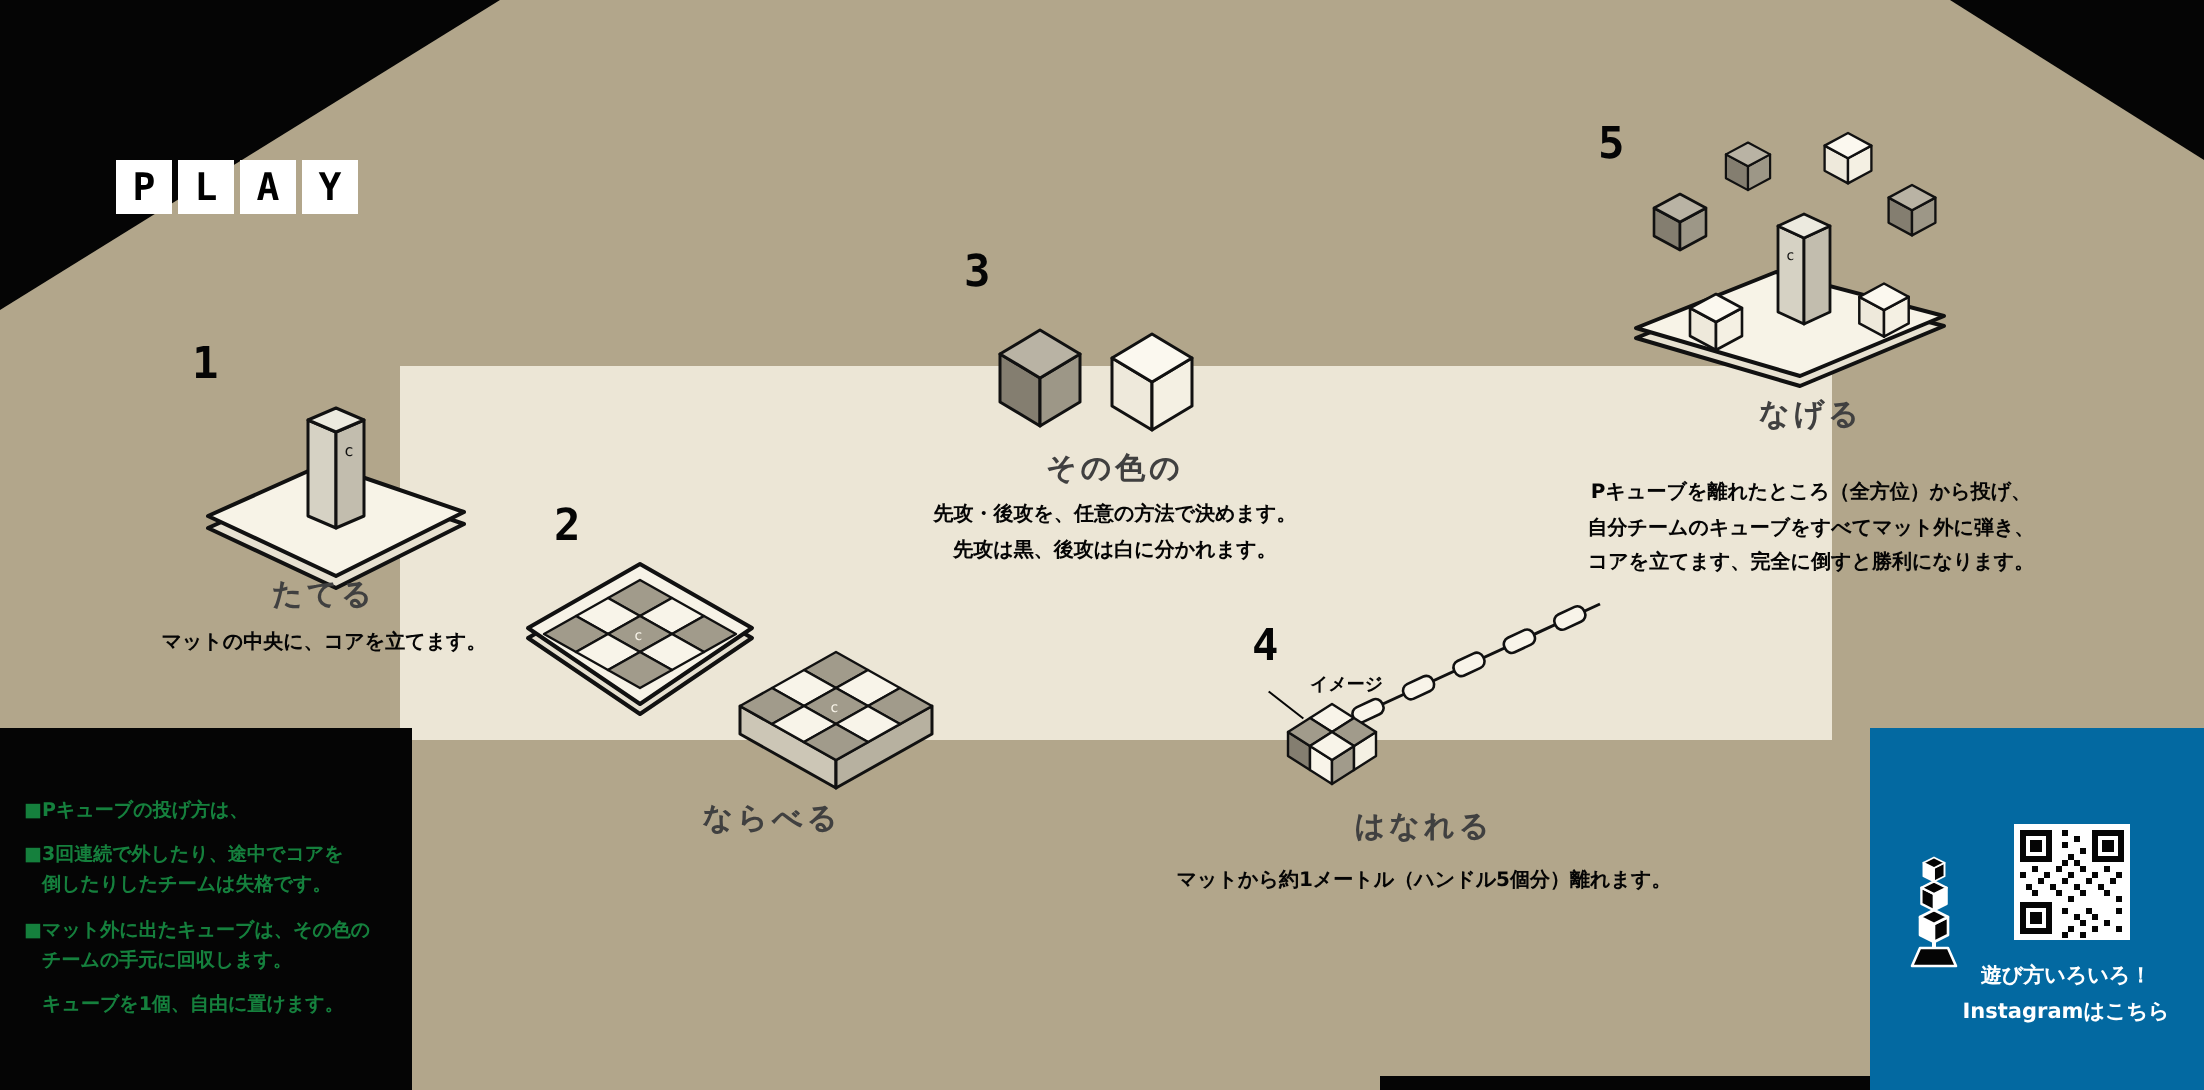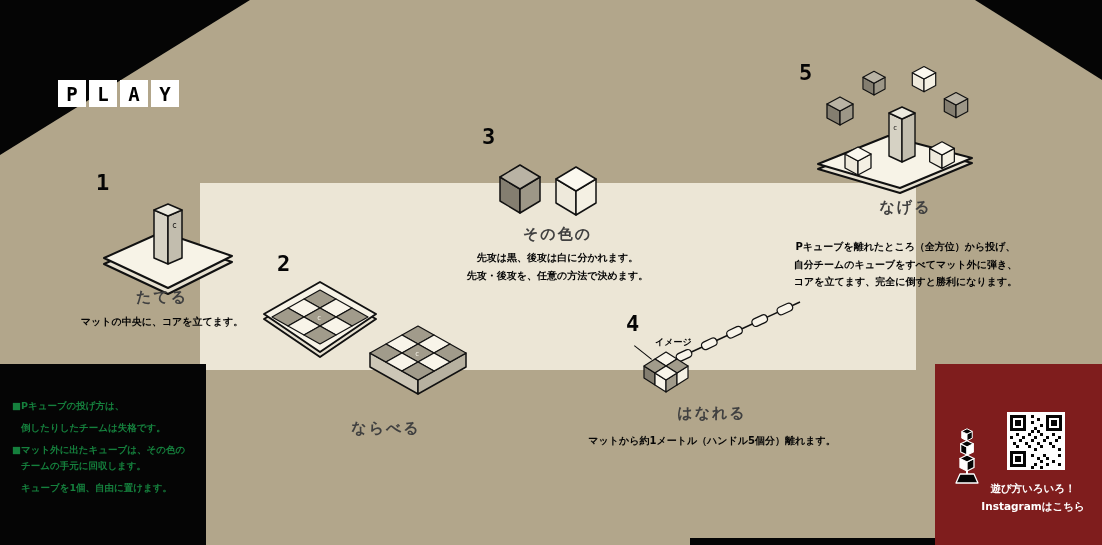--- a/index.html
+++ b/index.html
@@ -27,21 +27,21 @@
   .step-desc div { white-space:nowrap; }
   .annot { position:absolute; font-size:9px; font-weight:bold; color:#050505; white-space:nowrap; }
   .annot-line { position:absolute; width:22px; border-top:1.5px solid #050505; transform:rotate(38deg); }
 
   .rules-box { position:absolute; left:0; top:364px; width:206px; height:181px; background:#050505;
                color:#15803d; padding:34px 8px 0 12px; }
   .rule-item { font-size:9.5px; font-weight:bold; line-height:1.6; margin-bottom:7px; }
   .rule-item div { white-space:nowrap; }
   .rule-cont { padding-left:9px; }
 
-  .social-box { position:absolute; left:935px; top:364px; width:167px; height:181px; background:#7f1d1d; color:#fff; }
+  .social-box { position:absolute; left:935px; top:364px; width:167px; height:181px; background:#0369a1; color:#fff; }
   .tower { position:absolute; left:14px; top:46px; }
   .qr { position:absolute; left:72px; top:48px; }
   .footer-text { position:absolute; left:36px; top:116px; width:124px; text-align:center;
                  font-size:10.5px; font-weight:bold; line-height:1.7; }
   .footer-text div { white-space:nowrap; }
 
   .illu { position:absolute; }
   svg text { font-family:"DejaVu Sans Mono", monospace; }
 </style>
 </head>
@@ -105,39 +105,39 @@
         <polygon points="-16,9 0,18 -16,27 -32,18" fill="#f8f4e9"></polygon>
         <polygon points="0,18 16,27 0,36 -16,27" fill="#a19b8b"></polygon>
         <polygon points="16,27 32,36 16,45 0,36" fill="#f8f4e9"></polygon>
         <polygon points="-32,18 -16,27 -32,36 -48,27" fill="#a19b8b"></polygon>
         <polygon points="-16,27 0,36 -16,45 -32,36" fill="#f8f4e9"></polygon>
         <polygon points="0,36 16,45 0,54 -16,45" fill="#a19b8b"></polygon>
       </g>
       <text x="-3" y="30" font-size="7" fill="#f8f4e9" stroke="none">c</text>
     </g>
   </svg>
-  <div class="step-label" style="left:330px; top:419px; width:112px;">ならべる</div>
+  <div class="step-label" style="left:330px; top:400px; width:112px;">ならべる</div>
 
   <div class="step-number" style="left:482px; top:124px;">3</div>
   <svg class="illu" style="left:490px; top:147px;" width="120" height="82" viewBox="0 0 120 82">
     <g transform="translate(30,42)" stroke="#111" stroke-width="1.5" stroke-linejoin="round">
       <polygon points="-20,-12 0,0 0,24 -20,12" fill="#847e70"></polygon>
       <polygon points="0,0 20,-12 20,12 0,24" fill="#9d9787"></polygon>
       <polygon points="0,-24 20,-12 0,0 -20,-12" fill="#b9b3a4"></polygon>
     </g>
     <g transform="translate(86,44)" stroke="#111" stroke-width="1.5" stroke-linejoin="round">
       <polygon points="-20,-12 0,0 0,24 -20,12" fill="#eee9db"></polygon>
       <polygon points="0,0 20,-12 20,12 0,24" fill="#f4f0e3"></polygon>
       <polygon points="0,-24 20,-12 0,0 -20,-12" fill="#fbf8ef"></polygon>
     </g>
   </svg>
   <div class="step-label" style="left:505px; top:225px; width:105px;">その色の</div>
   <div class="step-desc" style="left:460px; top:249px; width:195px;">
+    <div>先攻・後攻を、任意の方法で決めます。</div>
     <div>先攻は黒、後攻は白に分かれます。</div>
-    <div>先攻・後攻を、任意の方法で決めます。</div>
   </div>
 
   <div class="step-number" style="left:626px; top:311px;">4</div>
   <div class="annot" style="left:655px; top:336px;">イメージ</div>
   <div class="annot-line" style="left:632px; top:352px;"></div>
   <svg class="illu" style="left:632px; top:288px;" width="180" height="118" viewBox="0 0 180 118">
     <line x1="42" y1="72" x2="168" y2="14" stroke="#111" stroke-width="1.5"></line>
     <g fill="#f8f4e9" stroke="#111" stroke-width="1.3">
       <rect x="-8" y="-4" width="16" height="8" rx="3.5" transform="translate(52,67.4) rotate(-25)"></rect>
       <rect x="-8" y="-4" width="16" height="8" rx="3.5" transform="translate(77.3,55.8) rotate(-25)"></rect>
@@ -207,20 +207,21 @@
     <div>Pキューブを離れたところ（全方位）から投げ、</div>
     <div>自分チームのキューブをすべてマット外に弾き、</div>
     <div>コアを立てます、完全に倒すと勝利になります。</div>
   </div>
 
   <div class="rules-box">
     <div class="rule-item">
       <div>■Pキューブの投げ方は、</div>
     </div>
     <div class="rule-item">
+      <div>■3回連続で外したり、途中でコアを</div>
       <div class="rule-cont">倒したりしたチームは失格です。</div>
     </div>
     <div class="rule-item">
       <div>■マット外に出たキューブは、その色の</div>
       <div class="rule-cont">チームの手元に回収します。</div>
     </div>
     <div class="rule-item">
       <div class="rule-cont">キューブを1個、自由に置けます。</div>
     </div>
   </div>

